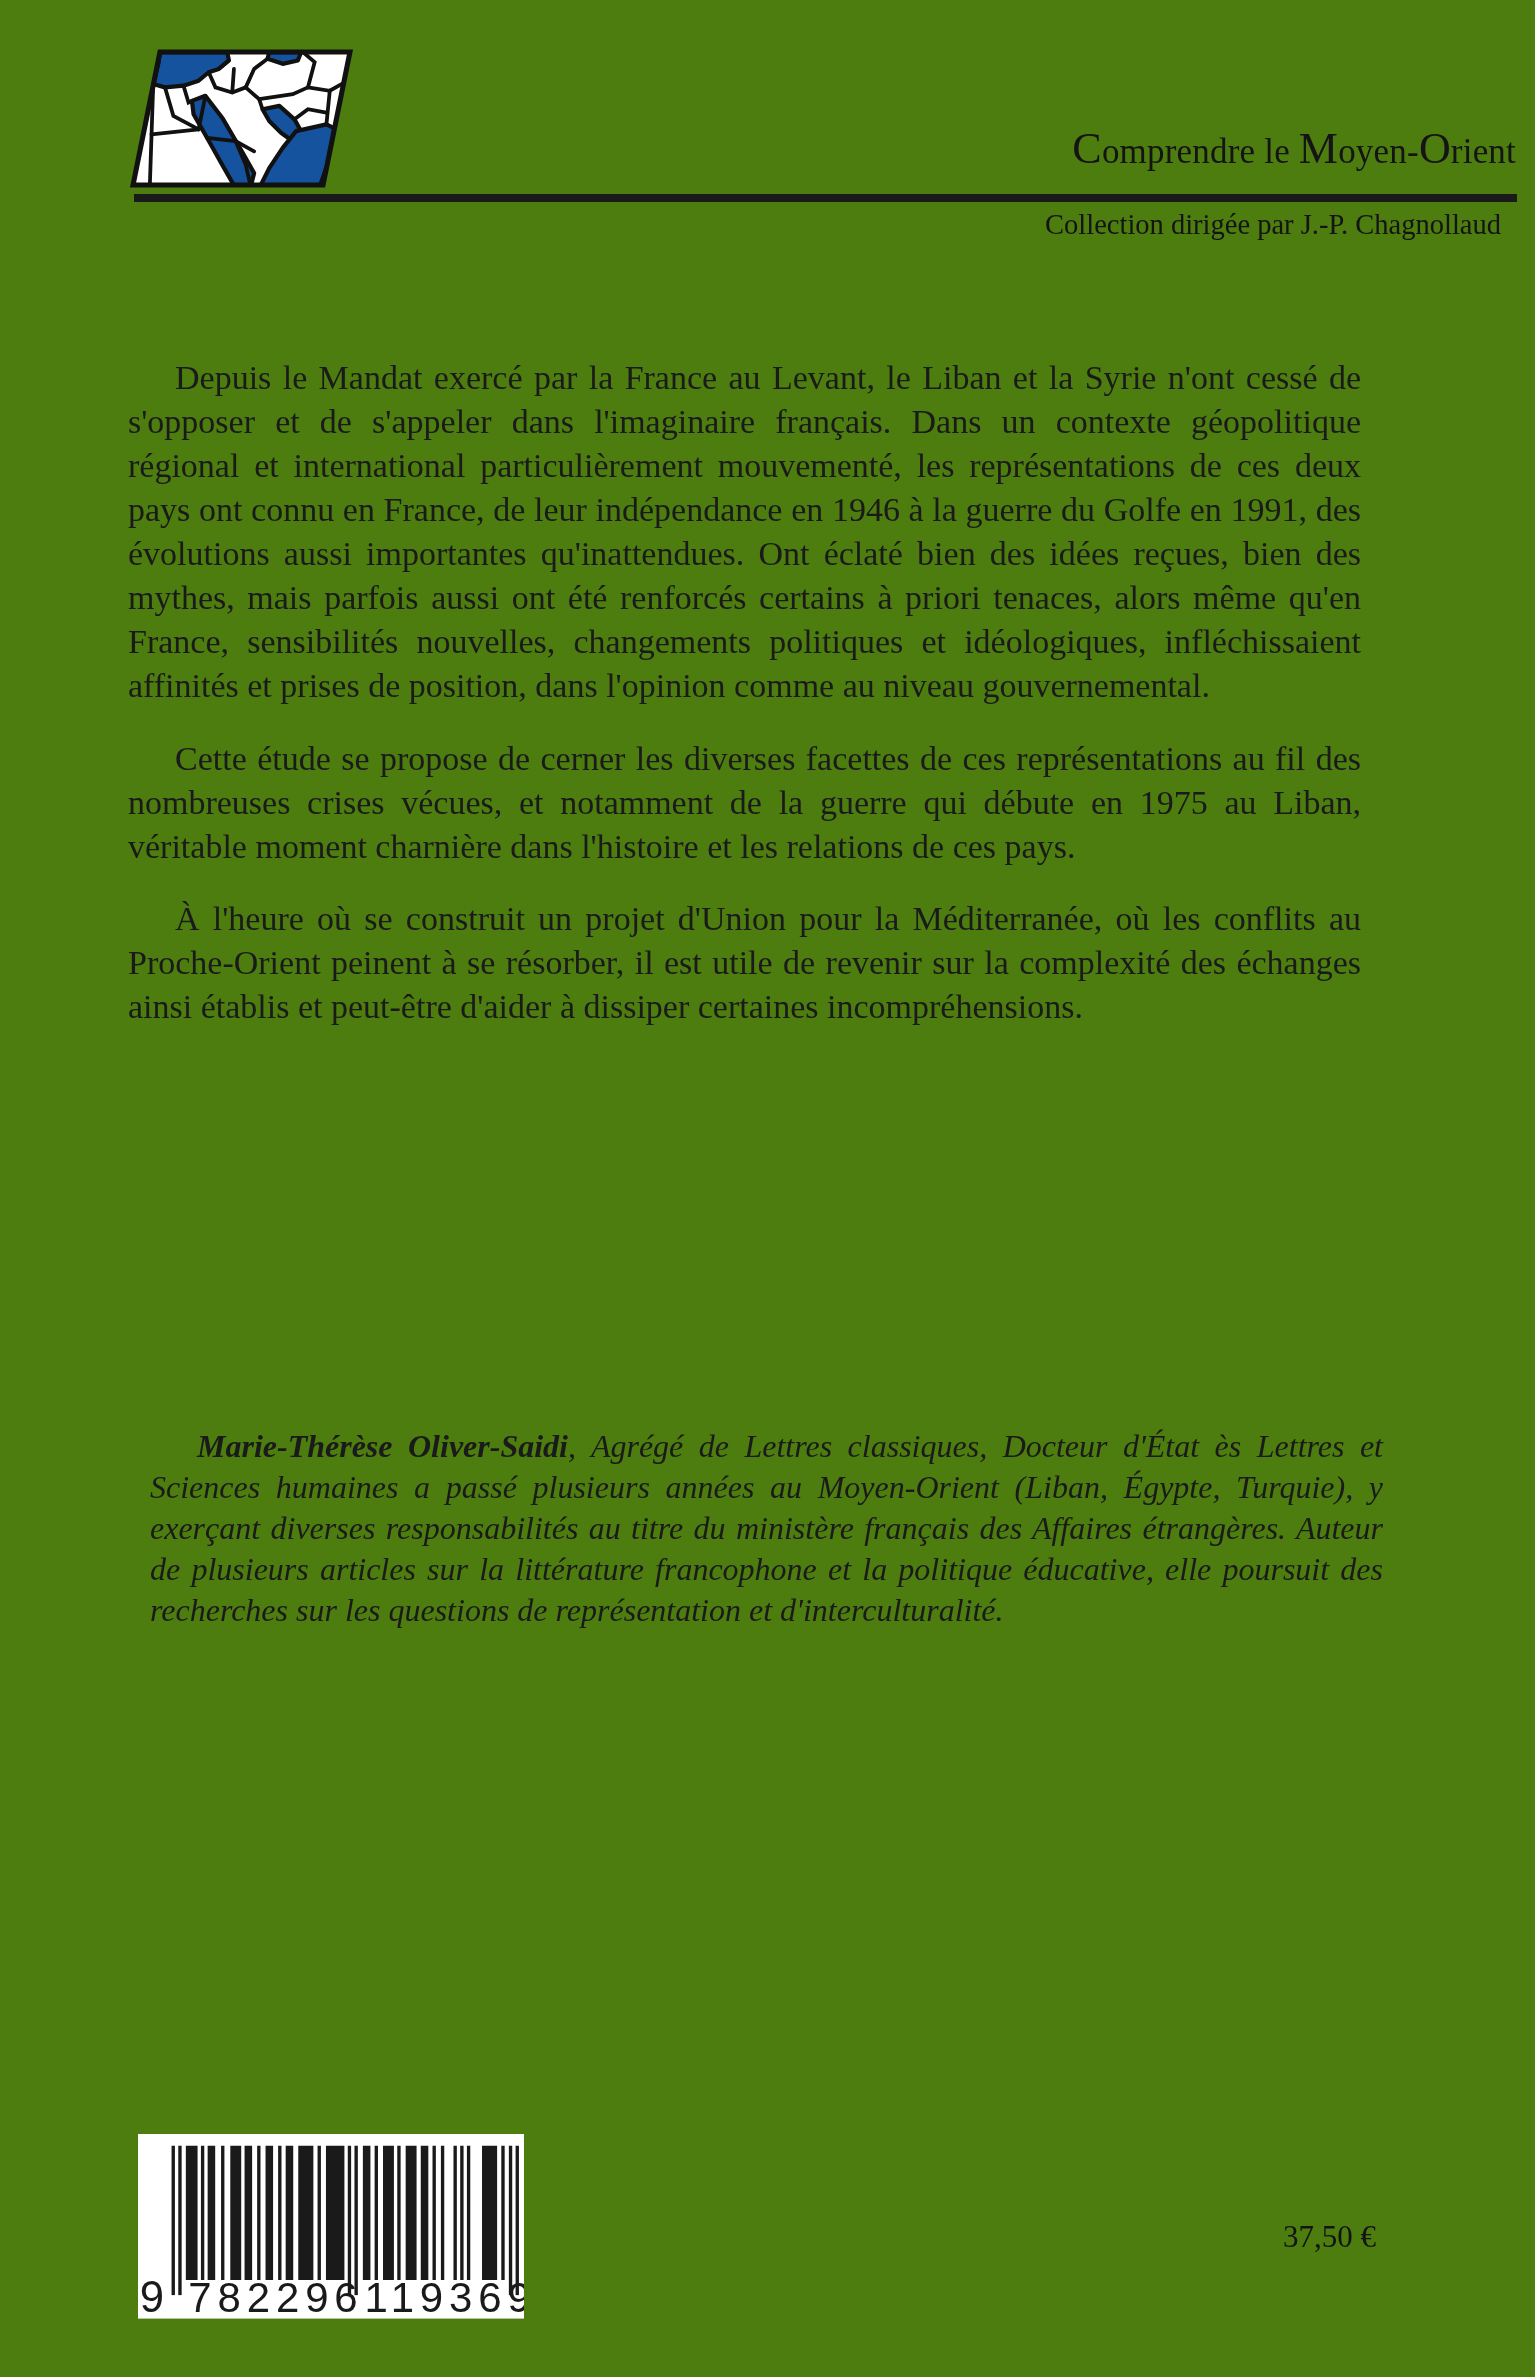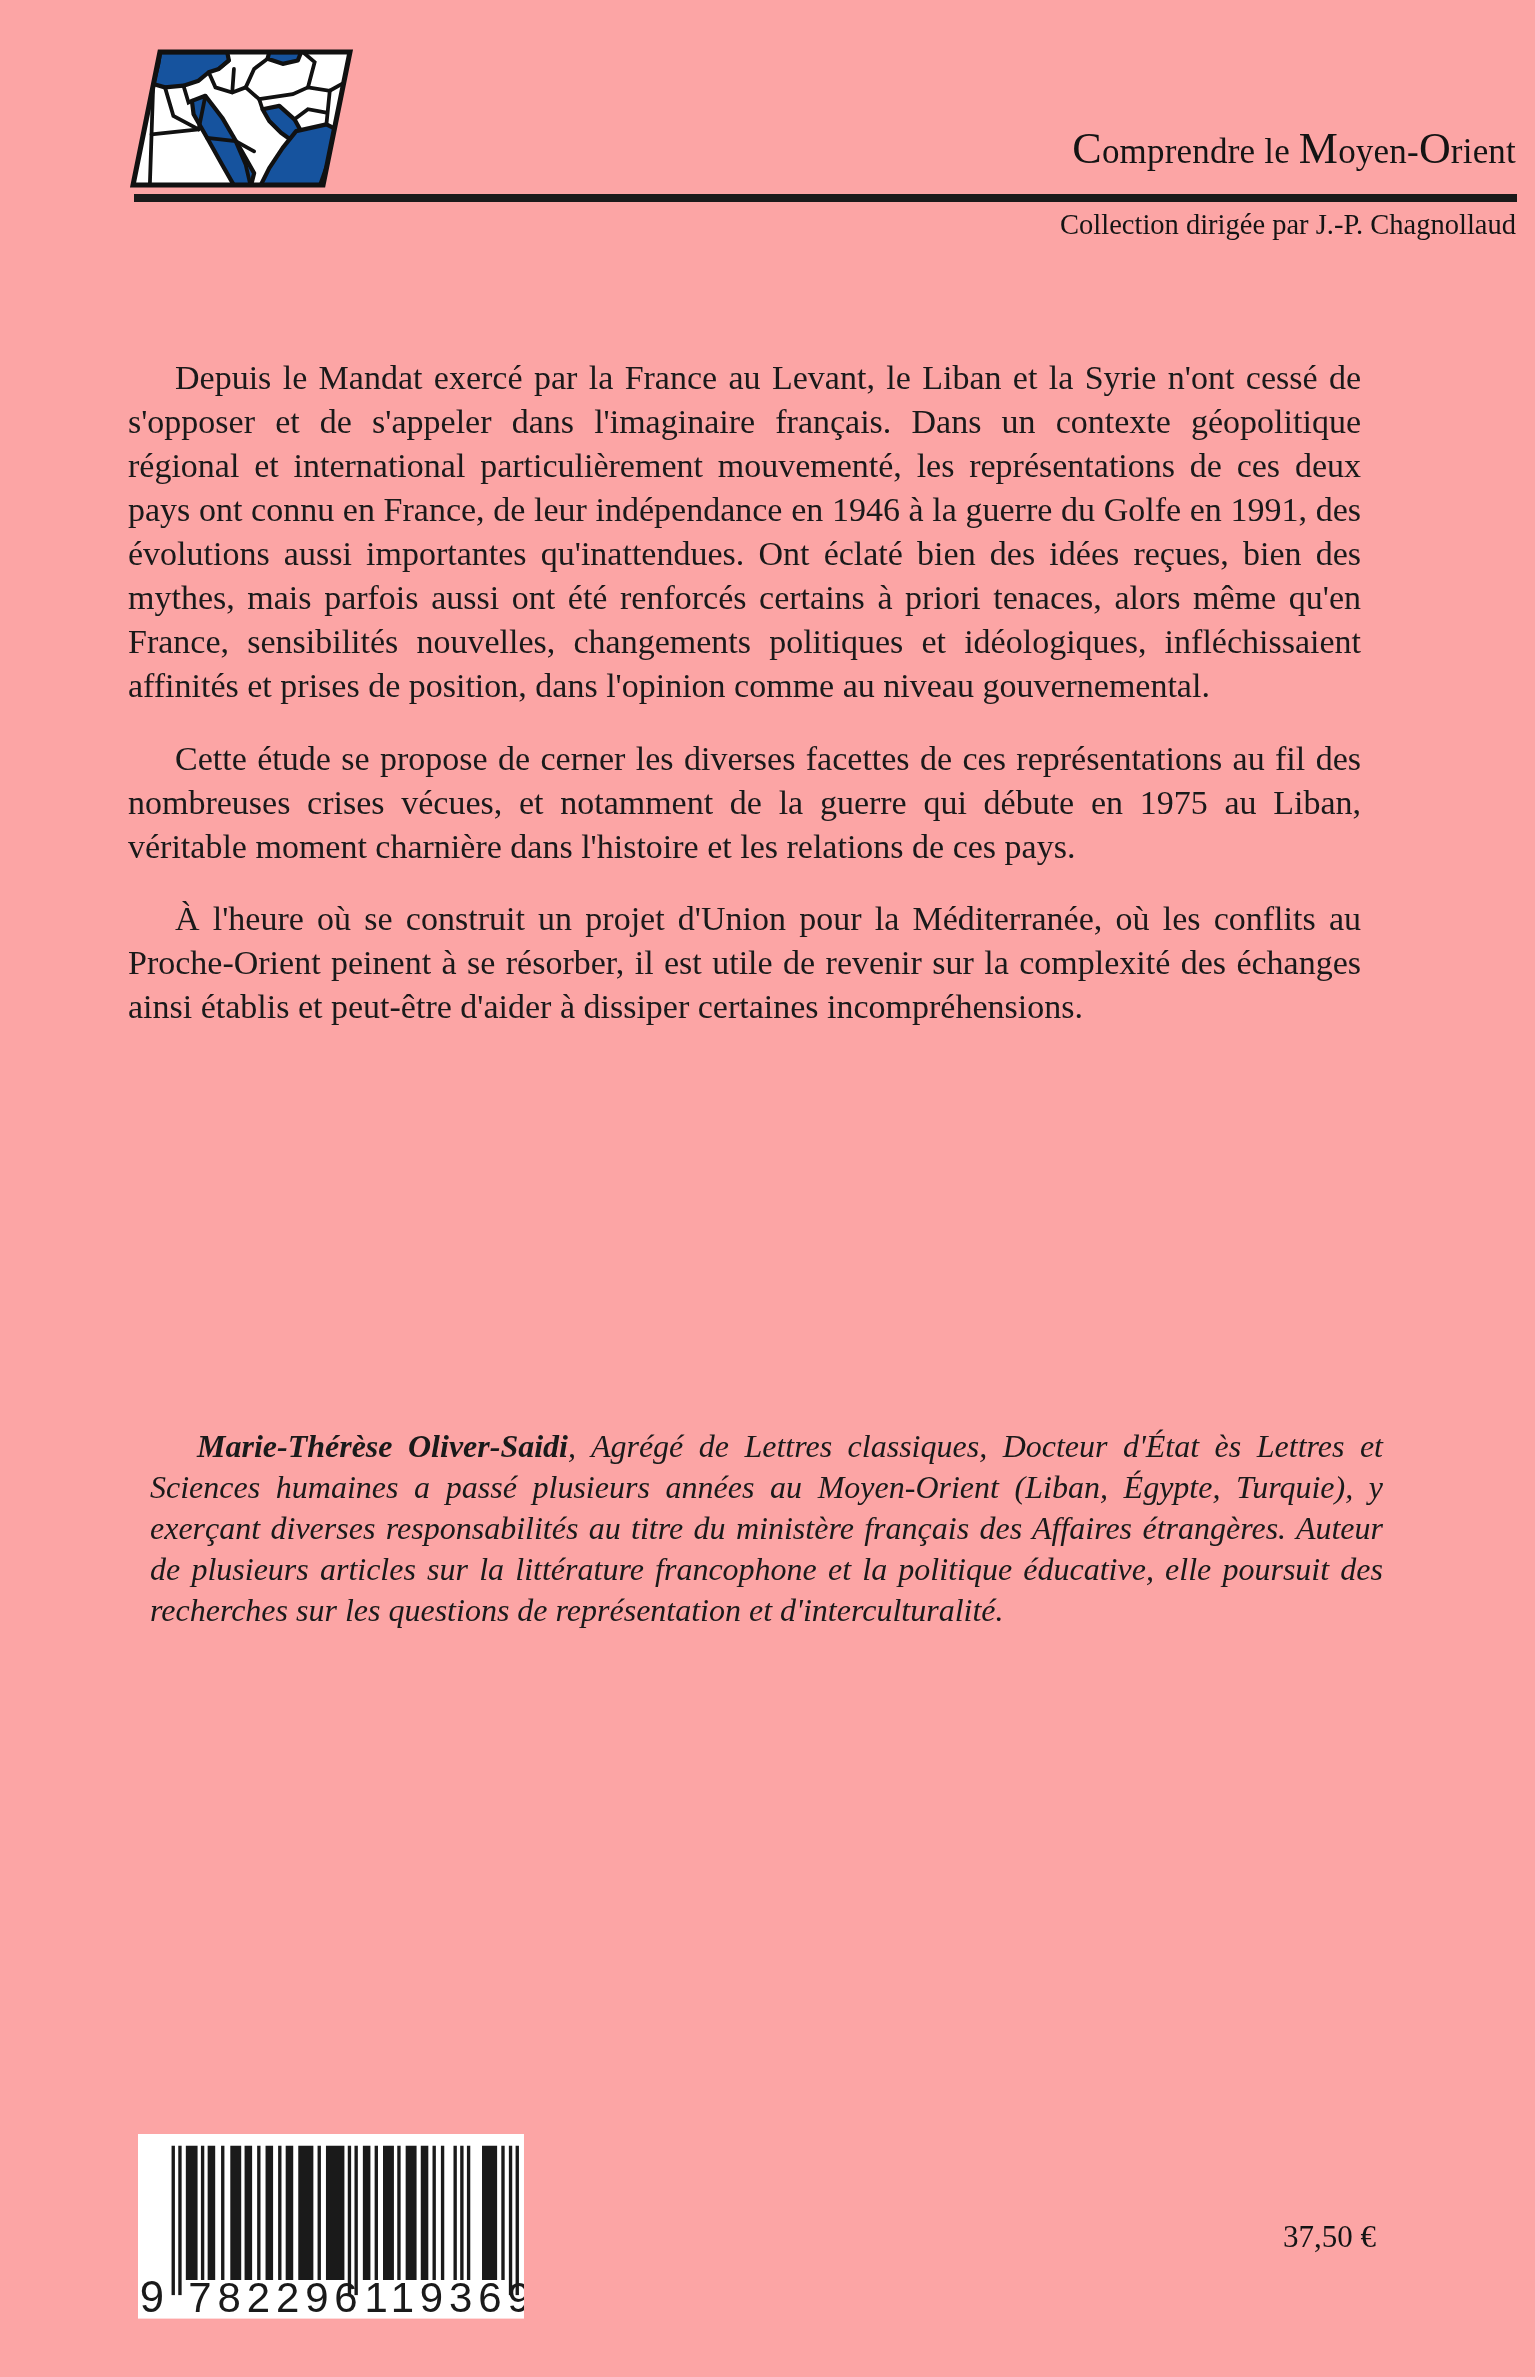--- a/index.html
+++ b/index.html
@@ -13,21 +13,21 @@
     position: relative;
     font-family: "Liberation Serif", "DejaVu Serif", serif;
     color: #1a1a1a;
     overflow: hidden;
   }
 
   
   #page {
     position: absolute;
     inset: 0;
-    background: #fca5a5;
+    background: #4d7c0f;
     text-decoration: underline;
   }
 
   
   #header {
     position: absolute;
     left: 0;
     top: 0;
     width: 1535px;
     height: 252px;
@@ -69,21 +69,21 @@
     position: absolute;
     left: 134px;
     top: 194px;
     width: 1383px;
     height: 7.6px;
     background: #1a1a1a;
   }
 
   #collection-editor {
     position: absolute;
-    left: 503px;
+    left: 488px;
     top: 208px;
     width: 1013px;
     text-align: right;
     font-size: 28.5px;
     line-height: 1.2;
     white-space: nowrap;
     color: #141414;
   }
 
   

